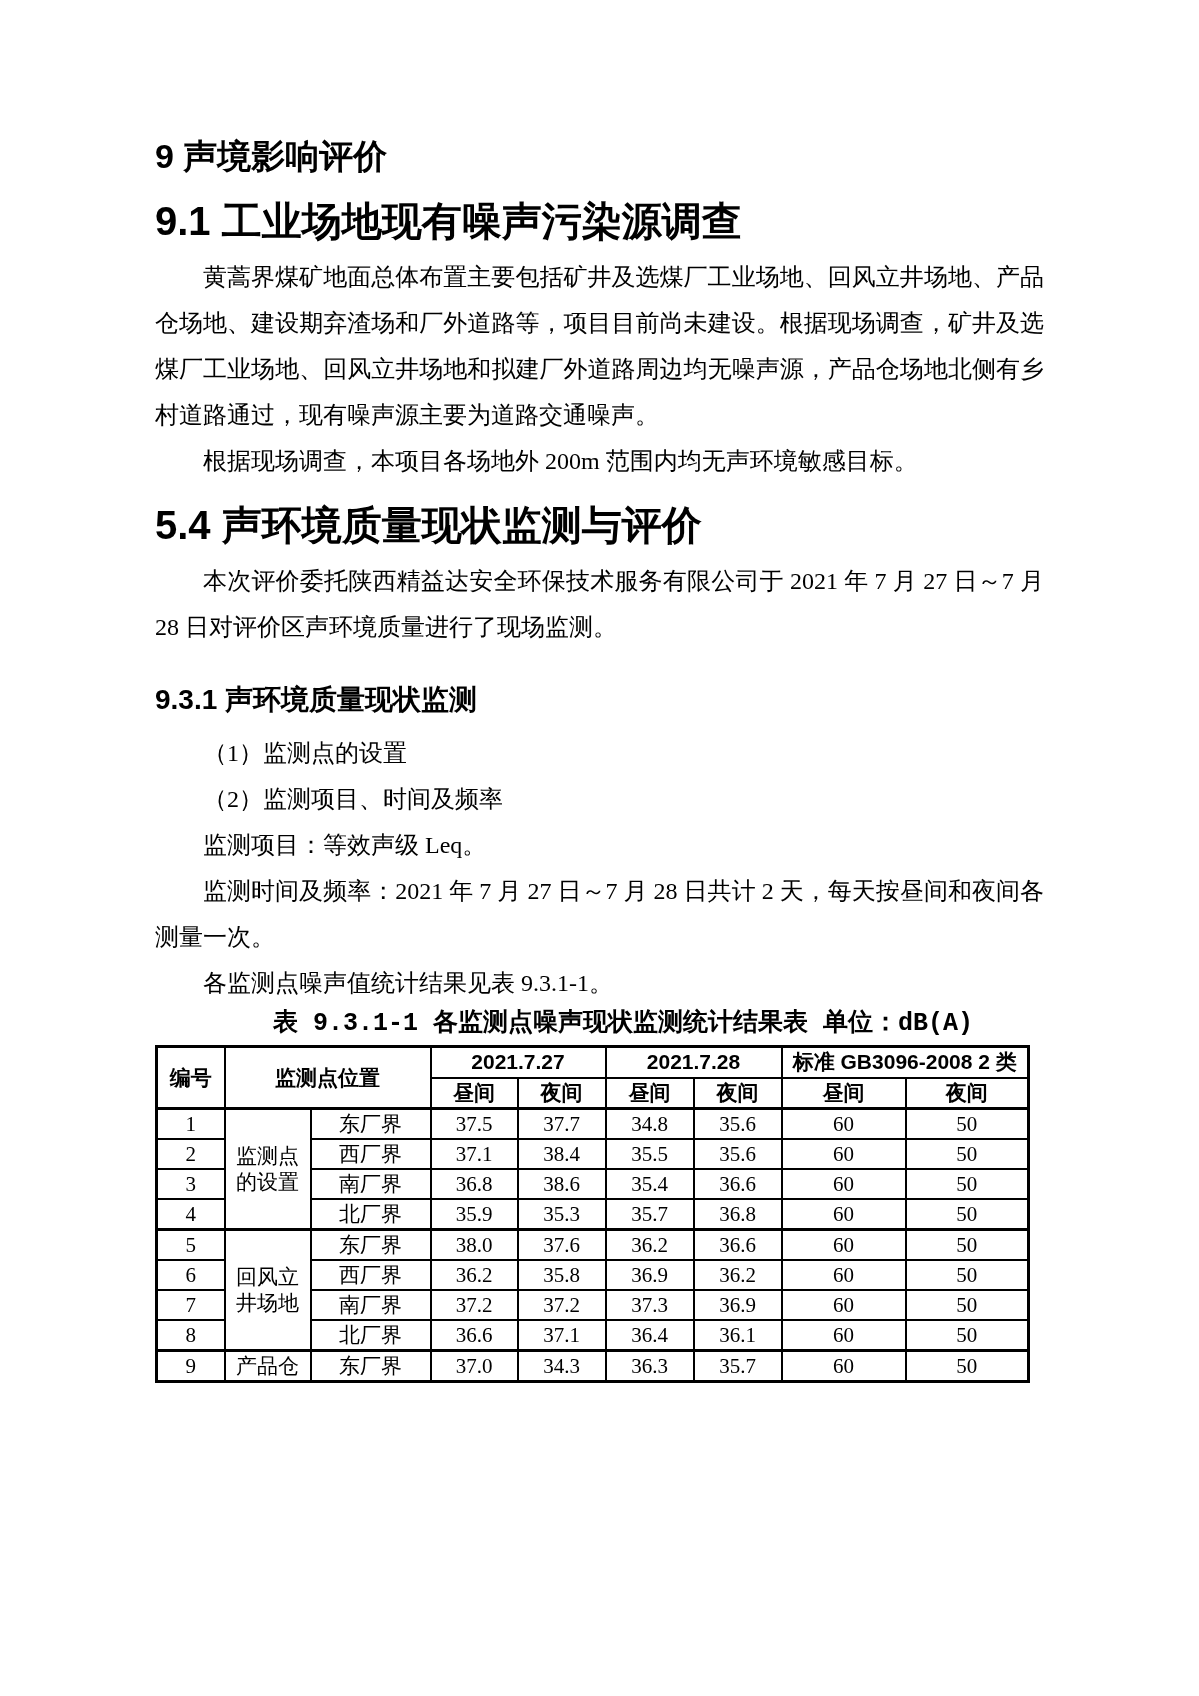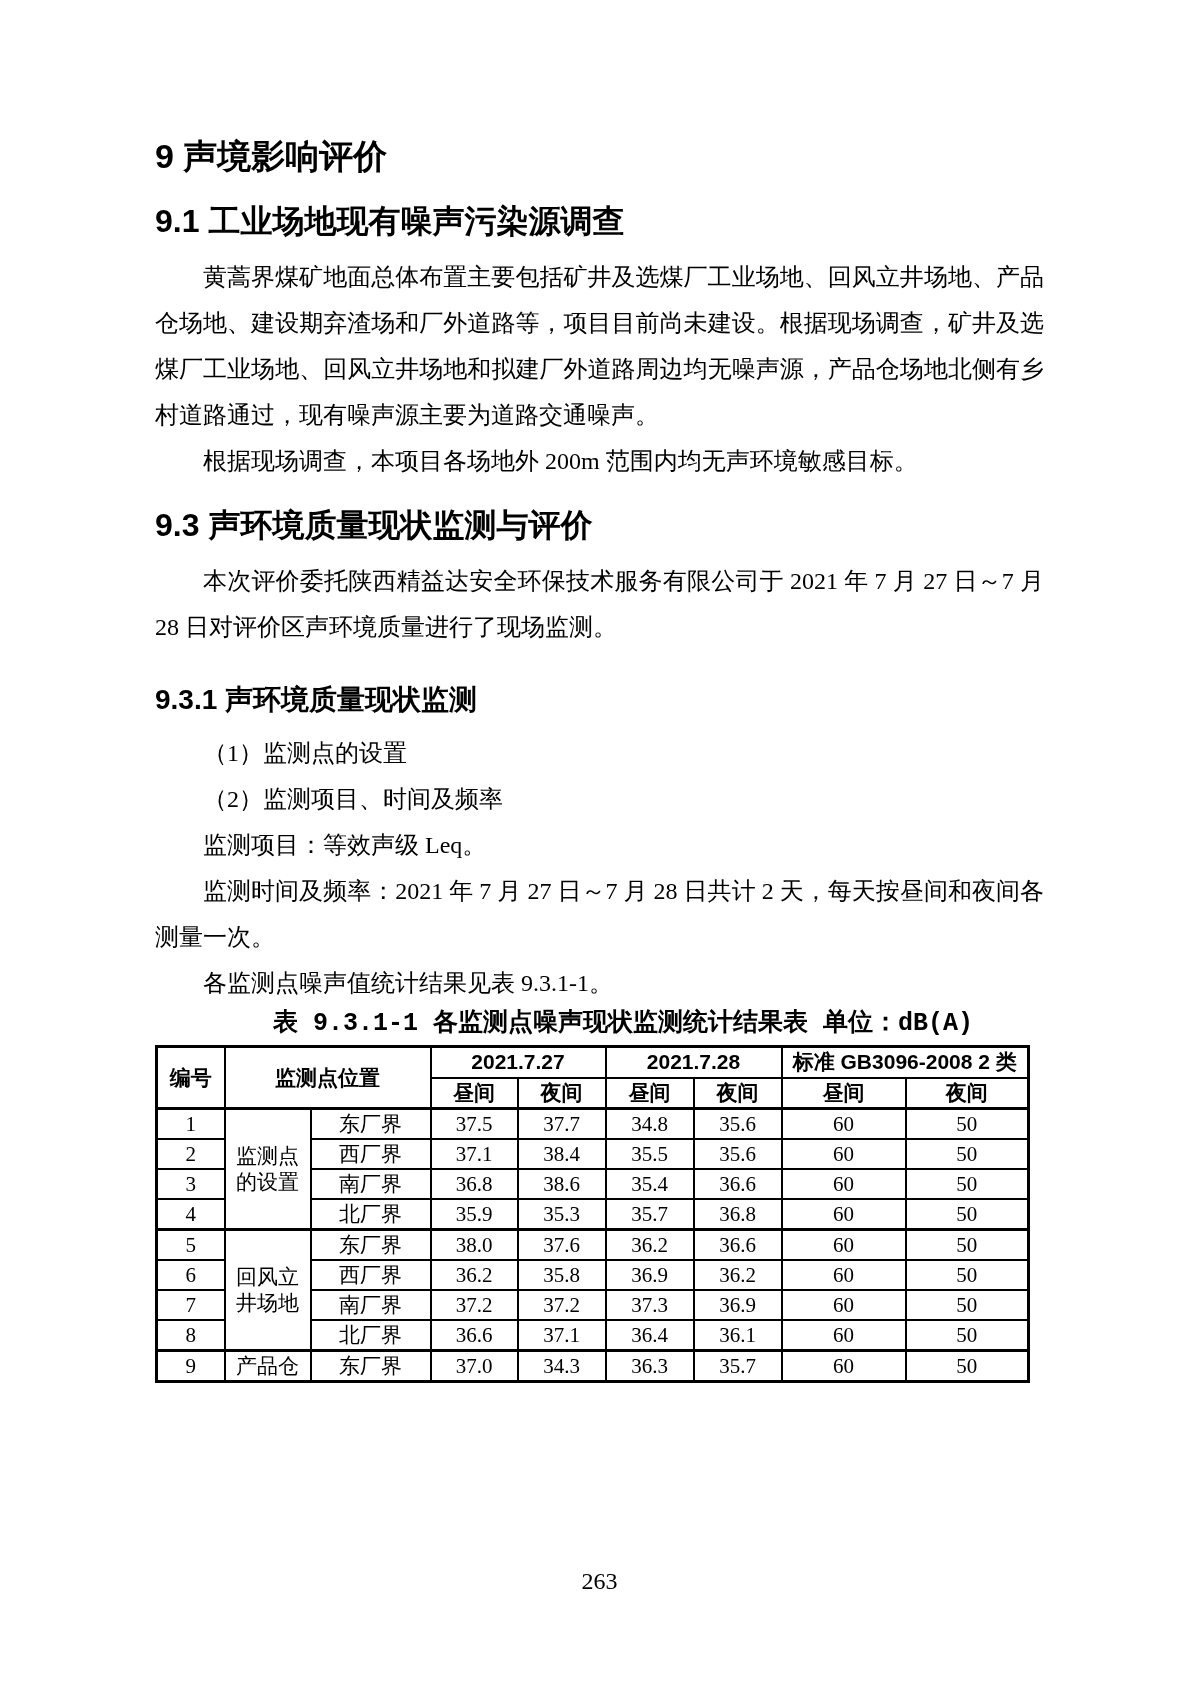--- a/index.html
+++ b/index.html
@@ -17,21 +17,21 @@
     background:#ffffff;
     overflow:hidden;
   }
   h1.chapter {
     font-family:"Liberation Sans","DejaVu Sans",sans-serif;
     font-weight:bold; font-size:34px; line-height:40px;
     margin:0 0 26px 0;
   }
   h2.section {
     font-family:"Liberation Sans","DejaVu Sans",sans-serif;
-    font-weight:bold; font-size:32px; line-height:38px;
+    font-weight:bold; font-size:40px; line-height:38px;
     margin:22px 0 14px 0;
   }
   h3.subsection {
     font-family:"Liberation Sans","DejaVu Sans",sans-serif;
     font-weight:bold; font-size:28px; line-height:36px;
     margin:32px 0 12px 0;
   }
   p.body-para {
     font-size:24px; line-height:46px;
     text-indent:48px; text-align:justify;
@@ -75,21 +75,21 @@
 
 <div class="page">
 
   <h1 class="chapter">9 声境影响评价</h1>
 
   <h2 class="section">9.1 工业场地现有噪声污染源调查</h2>
   <p class="body-para">黄蒿界煤矿地面总体布置主要包括矿井及选煤厂工业场地、回风立井场地、产品仓场地、建设期弃渣场和厂外道路等，项目目前尚未建设。根据现场调查，矿井及选煤厂工业场地、回风立井场地和拟建厂外道路周边均无噪声源，产品仓场地北侧有乡村道路通过，现有噪声源主要为道路交通噪声。</p>
 
   <p class="body-para">根据现场调查，本项目各场地外 200m 范围内均无声环境敏感目标。</p>
 
-  <h2 class="section">9.3 声环境质量现状监测与评价</h2>
+  <h2 class="section">5.4 声环境质量现状监测与评价</h2>
   <p class="body-para">本次评价委托陕西精益达安全环保技术服务有限公司于 2021 年 7 月 27 日～7 月 28 日对评价区声环境质量进行了现场监测。</p>
 
   <h3 class="subsection">9.3.1 声环境质量现状监测</h3>
   <p class="body-para">（1）监测点的设置</p>
   <p class="body-para">（2）监测项目、时间及频率</p>
   <p class="body-para">监测项目：等效声级 Leq。</p>
   <p class="body-para">监测时间及频率：2021 年 7 月 27 日～7 月 28 日共计 2 天，每天按昼间和夜间各测量一次。</p>
   <p class="body-para">各监测点噪声值统计结果见表 9.3.1-1。</p>
 
   <div class="tbl-caption">表 9.3.1-1 各监测点噪声现状监测统计结果表 单位：dB(A)</div>
@@ -213,15 +213,14 @@
         <td>37.0</td>
         <td>34.3</td>
         <td>36.3</td>
         <td>35.7</td>
         <td>60</td>
         <td>50</td>
       </tr>
     </tbody>
   </table>
 
-  <div class="page-number">263</div>
 
 </div>
 
 </body></html>

